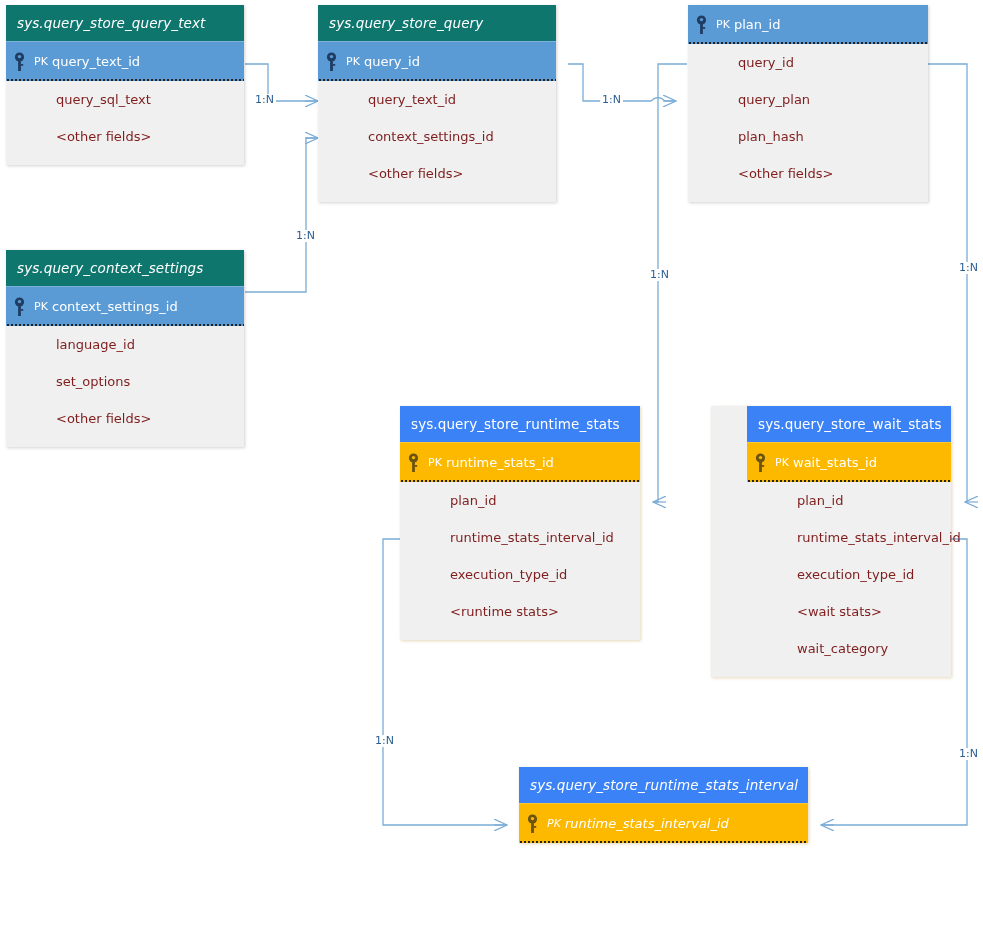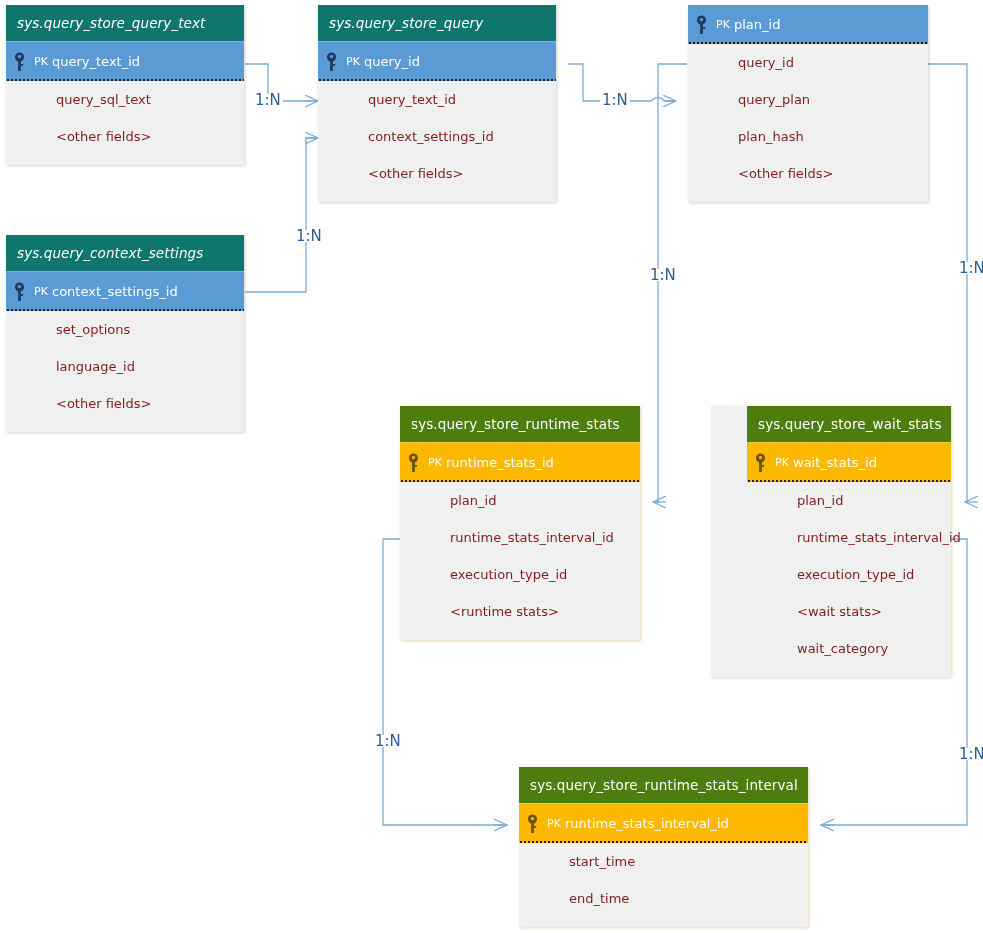--- a/index.html
+++ b/index.html
@@ -80,39 +80,39 @@
     font-size: 13px;
     white-space: nowrap;
   }
 
   
   .blue .entity-title { background: #0f766e; font-style: italic; }
   .blue .entity-pk { background: #5b9bd5; }
   .blue .entity-title { border-bottom: 1px solid #7db0dd; }
 
   
-  .orange .entity-title { background: #4d7c0f; border-bottom: 1px solid #fdc832; }
+  .orange .entity-title { background: #3b82f6; border-bottom: 1px solid #fdc832; }
   .orange .entity-pk { background: #fcb900; }
   .orange { box-shadow: 1px 1px 3px rgba(160,110,0,0.28); }
 
   
   .key-glyph { display: block; }
 
   
   #wires {
     position: absolute;
     top: 0; left: 0;
     width: 983px;
     height: 933px;
     z-index: 2;
     pointer-events: none;
   }
   .card-label {
     position: absolute;
-    font-size: 15px;
+    font-size: 11px;
     color: #2b5f92;
     background: #ffffff;
     padding: 0 2px;
     line-height: 12px;
     z-index: 4;
     white-space: nowrap;
   }
 </style>
 </head>
 <body>
@@ -214,37 +214,37 @@
       <span class="pk-name">plan_id</span>
     </div>
     <div class="entity-body">
       <div class="field">query_id</div>
       <div class="field">query_plan</div>
       <div class="field">plan_hash</div>
       <div class="field">&lt;other fields&gt;</div>
     </div>
   </div>
 
-  <div class="entity blue" style="left:6px; top:235px; width:238px;">
+  <div class="entity blue" style="left:6px; top:250px; width:238px;">
     <div class="entity-title">sys.query_context_settings</div>
     <div class="entity-pk">
       <span class="keycell">
         <svg class="key-glyph" width="11" height="20" viewBox="0 0 11 20" aria-hidden="true">
           <circle cx="5.5" cy="5" r="4.6" fill="#1f3d63"></circle>
           <circle cx="5.5" cy="4.6" r="1.7" fill="#5b9bd5"></circle>
           <rect x="4.1" y="8" width="2.8" height="11" fill="#1f3d63"></rect>
           <rect x="6.9" y="12" width="2.3" height="1.8" fill="#1f3d63"></rect>
         </svg>
         <span class="pk-label">PK</span>
       </span>
       <span class="pk-name">context_settings_id</span>
     </div>
     <div class="entity-body">
+      <div class="field">language_id</div>
       <div class="field">set_options</div>
-      <div class="field">language_id</div>
       <div class="field">&lt;other fields&gt;</div>
     </div>
   </div>
 
   <div class="entity orange" style="left:400px; top:406px; width:240px;">
     <div class="entity-title">sys.query_store_runtime_stats</div>
     <div class="entity-pk">
       <span class="keycell">
         <svg class="key-glyph" width="11" height="20" viewBox="0 0 11 20" aria-hidden="true">
           <circle cx="5.5" cy="5" r="4.6" fill="#6b5310"></circle>
@@ -280,33 +280,29 @@
     </div>
     <div class="entity-body">
       <div class="field">plan_id</div>
       <div class="field">runtime_stats_interval_id</div>
       <div class="field">execution_type_id</div>
       <div class="field">&lt;wait stats&gt;</div>
       <div class="field">wait_category</div>
     </div>
   </div>
 
-  <div class="entity orange" style="left:519px; top:767px; width:289px;">
+  <div class="entity orange" style="left:519px; top:767px; width:289px;font-style:italic;">
     <div class="entity-title">sys.query_store_runtime_stats_interval</div>
     <div class="entity-pk">
       <span class="keycell">
         <svg class="key-glyph" width="11" height="20" viewBox="0 0 11 20" aria-hidden="true">
           <circle cx="5.5" cy="5" r="4.6" fill="#6b5310"></circle>
           <circle cx="5.5" cy="4.6" r="1.7" fill="#fcb900"></circle>
           <rect x="4.1" y="8" width="2.8" height="11" fill="#6b5310"></rect>
           <rect x="6.9" y="12" width="2.3" height="1.8" fill="#6b5310"></rect>
         </svg>
         <span class="pk-label">PK</span>
       </span>
       <span class="pk-name">runtime_stats_interval_id</span>
     </div>
-    <div class="entity-body">
-      <div class="field">start_time</div>
-      <div class="field">end_time</div>
-    </div>
   </div>
 
 </div>
 
 </body></html>

